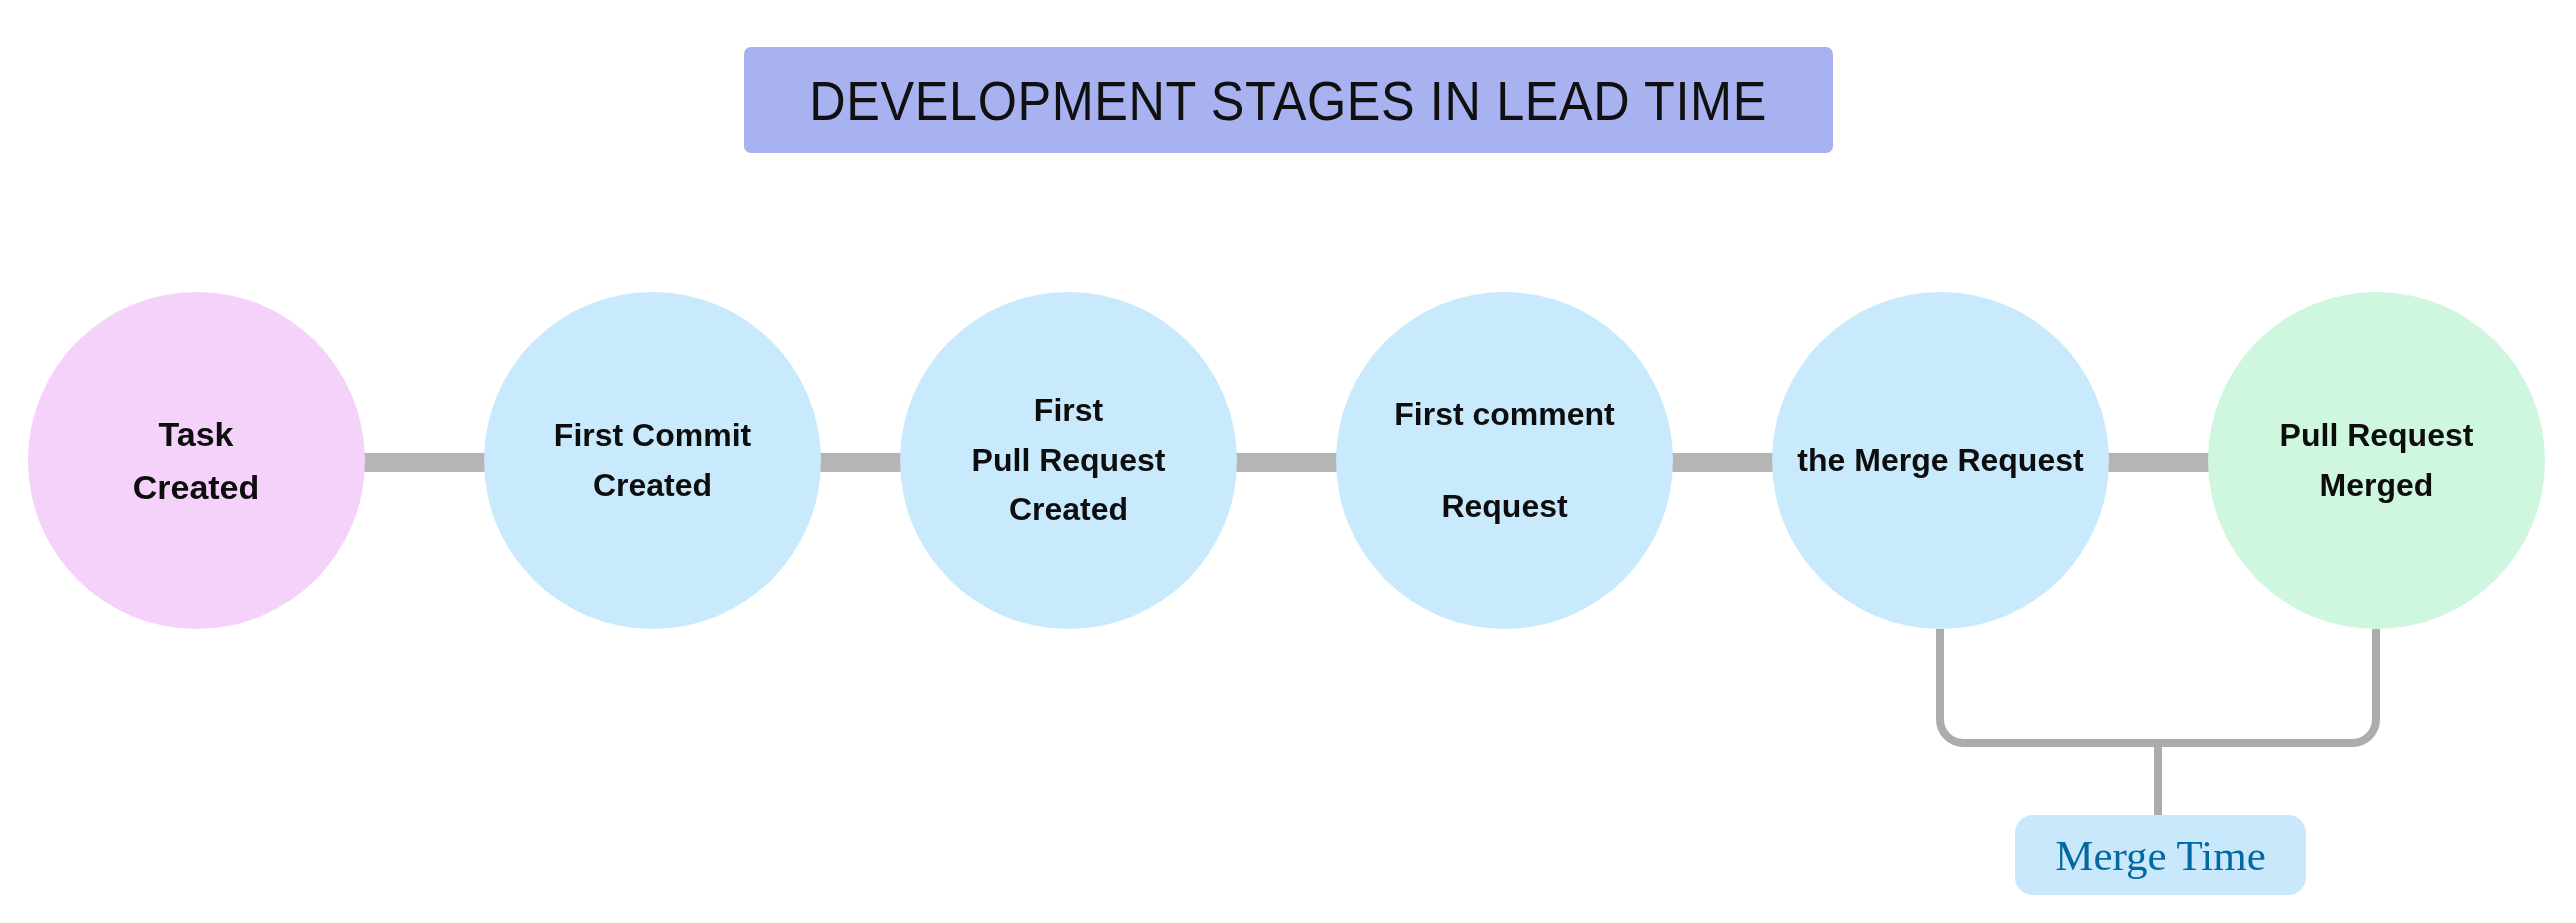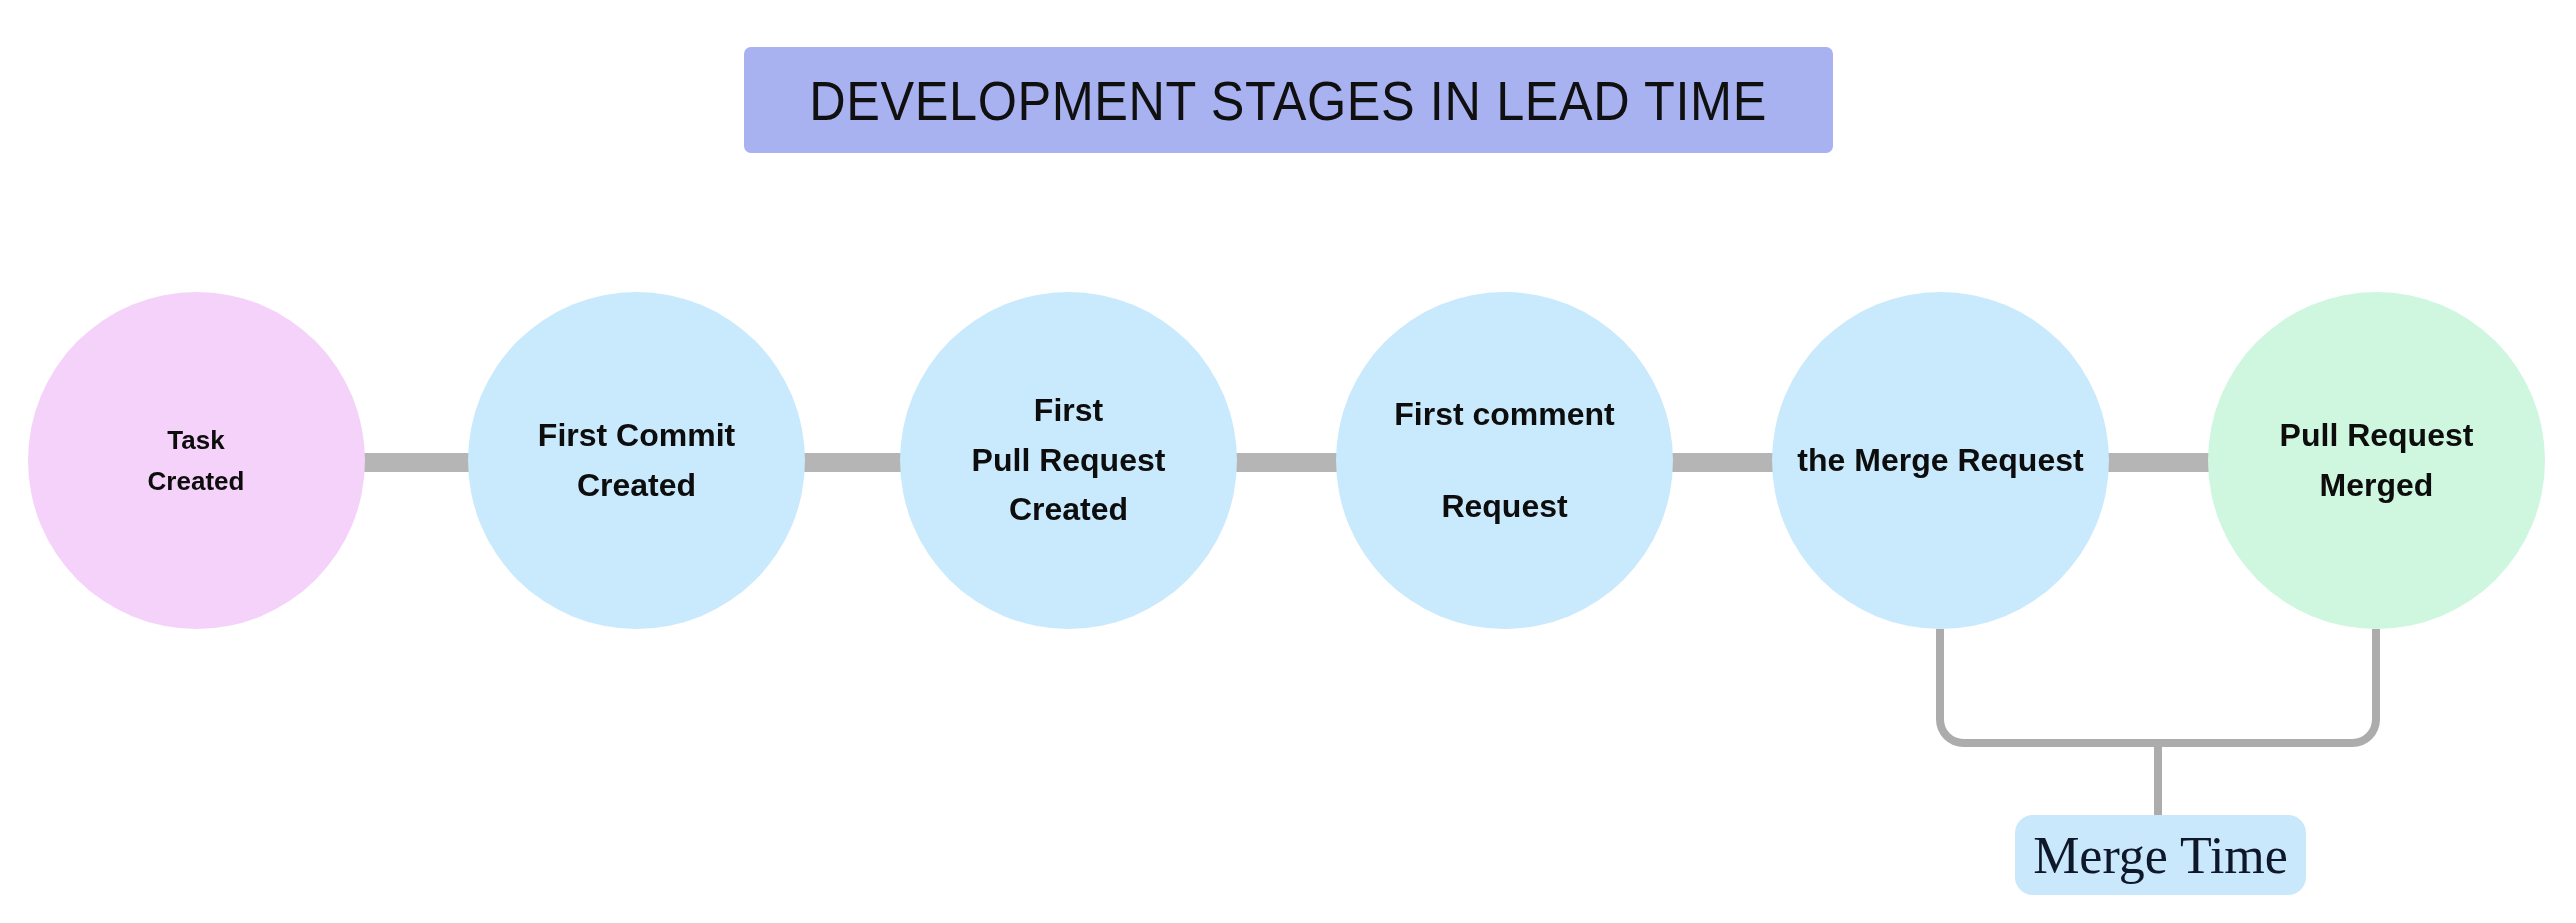--- a/index.html
+++ b/index.html
@@ -59,22 +59,22 @@
     display: flex;
     flex-direction: column;
     align-items: center;
     justify-content: center;
     text-align: center;
     font-weight: 700;
     color: #0d0d0d;
     font-size: 32px;
     line-height: 1.55;
   }
-  .circle.pos1 { left: 27.5px;   font-size: 26px; }
-  .circle.pos2 { left: 468px; }
+  .circle.pos1 { left: 27.5px;   font-size: 34px; }
+  .circle.pos2 { left: 484px; }
   .circle.pos3 { left: 900px; }
   .circle.pos4 { left: 1336px; gap: 42px; }
   .circle.pos5 { left: 1772px; }
   .circle.pos6 { left: 2208px; }
   .circle span { display: block; }
 
   
   .bracket {
     position: absolute;
     left: 1936px;
@@ -106,22 +106,22 @@
     width: 291px;
     height: 80px;
     border-radius: 18px;
     display: flex;
     align-items: center;
     justify-content: center;
     z-index: 2;
   }
   .merge-box span {
     font-family: cursive;
-    font-size: 52px;
-    color: #0f172a;
+    font-size: 43px;
+    color: #0369a1;
     white-space: nowrap;
   }
 </style>
 </head>
 <body>
 
 <div class="canvas">
 
   <div class="banner" style="background-color: rgb(169, 178, 240);">
     <span class="banner-text">DEVELOPMENT STAGES IN LEAD TIME</span>

